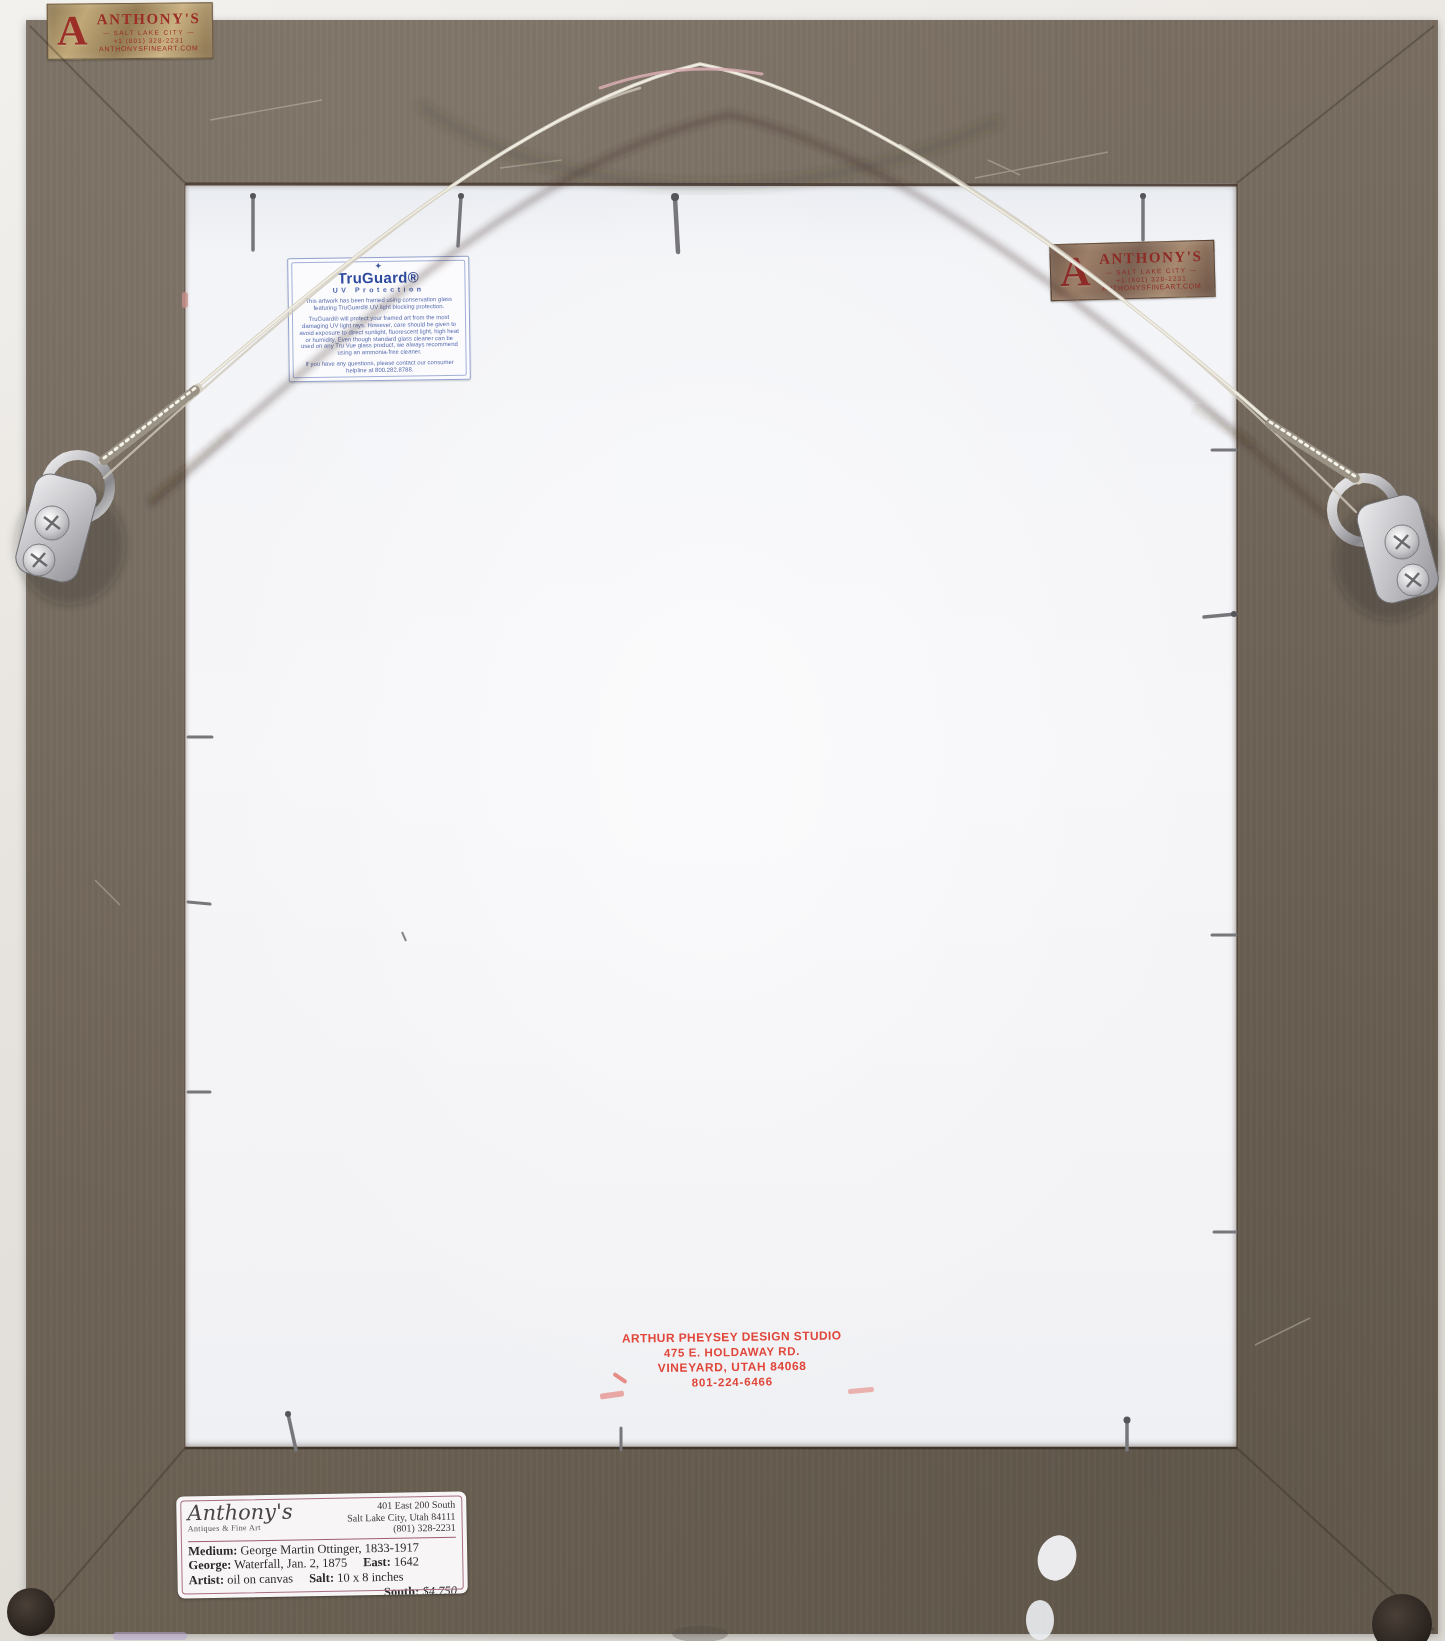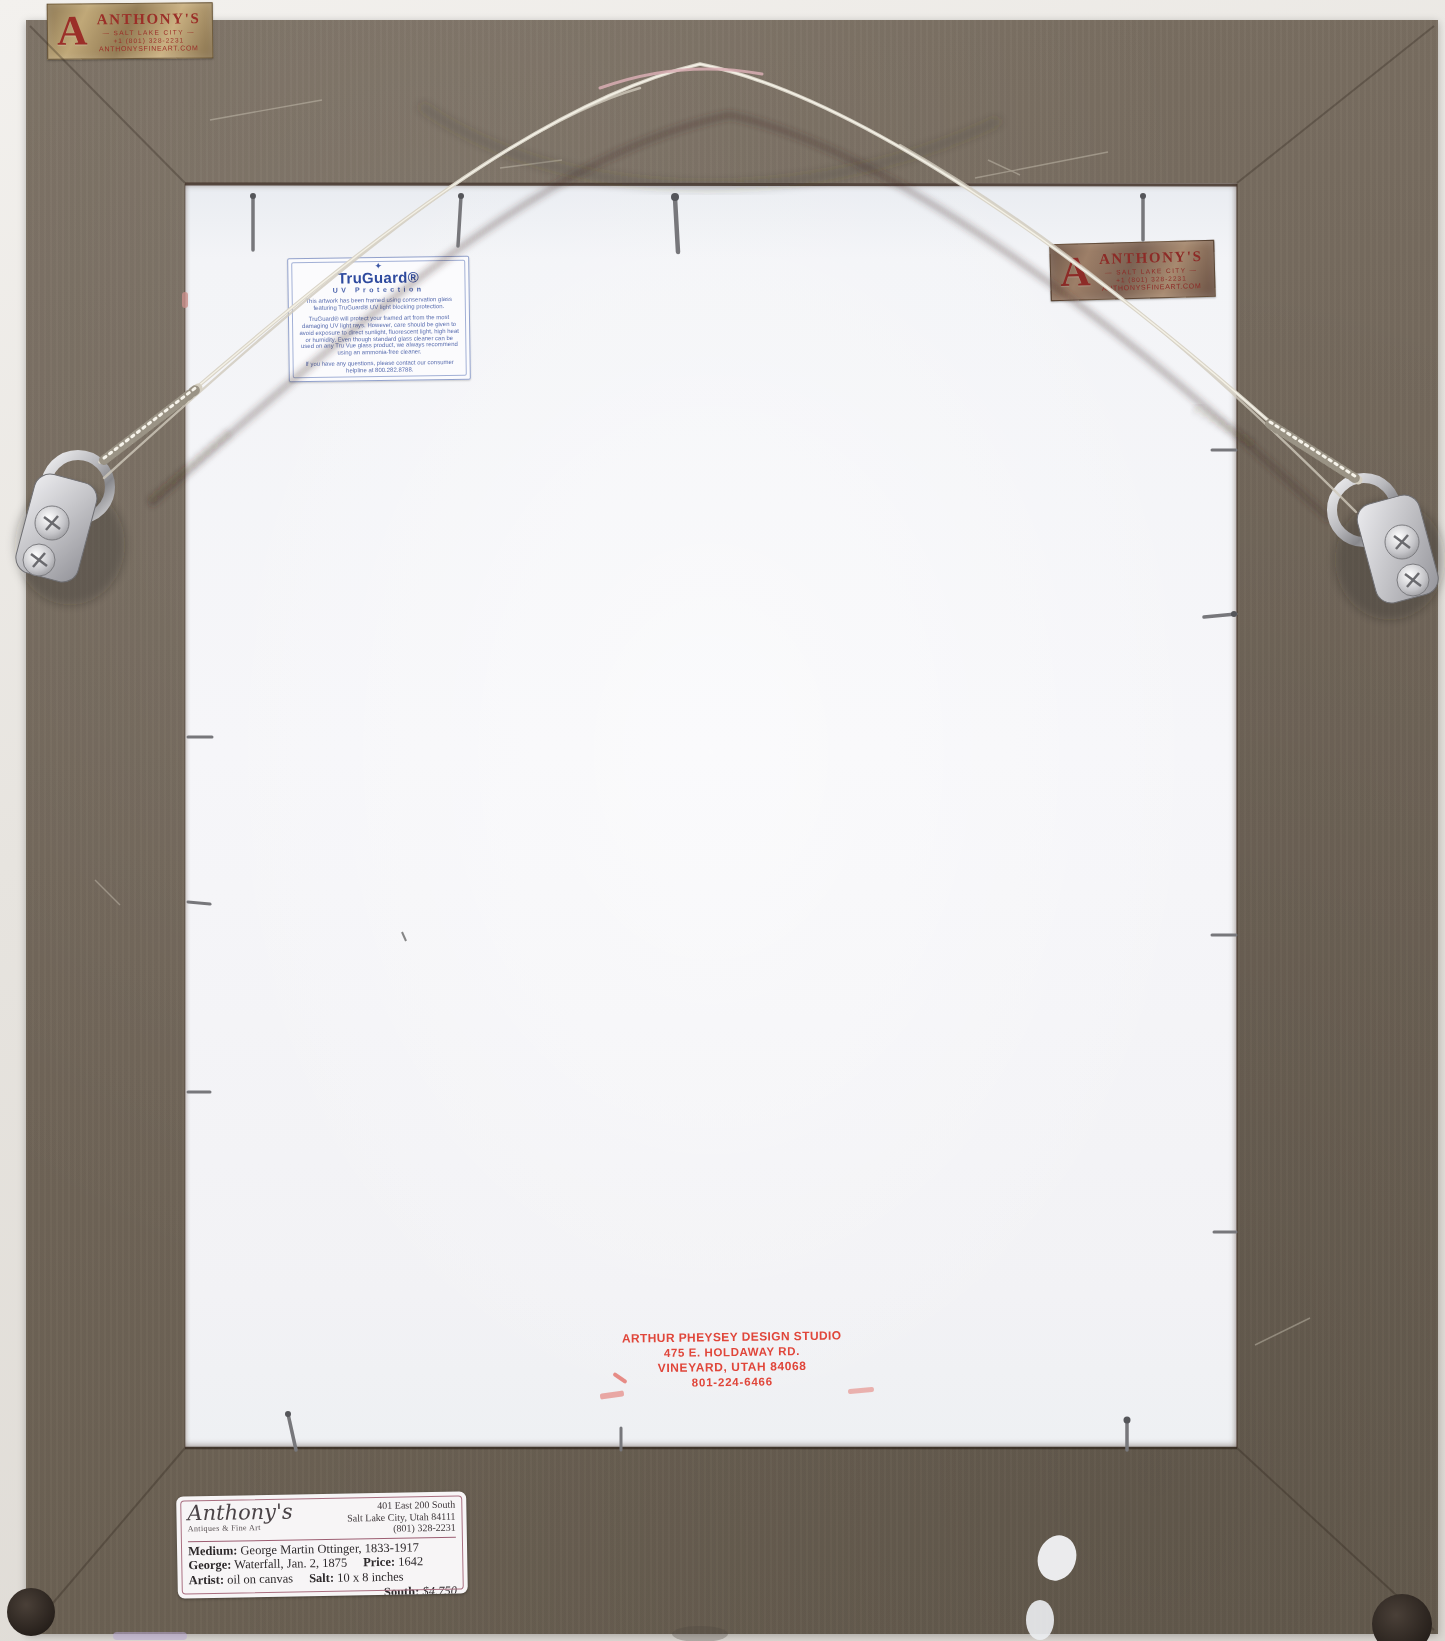--- a/index.html
+++ b/index.html
@@ -156,21 +156,21 @@
       </div>
       <div class="gl-address">
         <div>401 East 200 South</div>
         <div>Salt Lake City, Utah 84111</div>
         <div>(801) 328-2231</div>
       </div>
     </div>
     <div class="gl-rule"></div>
     <div class="gl-body">
       <div><b>Medium:</b> <span>George Martin Ottinger, 1833-1917</span></div>
-      <div><b>George:</b> <span>Waterfall, Jan. 2, 1875</span><span class="gl-gap"></span><b>Price:</b> <span>1642</span></div>
+      <div><b>George:</b> <span>Waterfall, Jan. 2, 1875</span><span class="gl-gap"></span><b>East:</b> <span>1642</span></div>
       <div><b>Artist:</b> <span>oil on canvas</span><span class="gl-gap"></span><b>Salt:</b> <span>10 x 8 inches</span></div>
       <div class="gl-price"><b>South:</b> <span class="val">$4,750</span></div>
     </div>
   </div>
 
   <svg class="overlay" width="1445" height="1641" viewBox="0 0 1445 1641">
     <defs>
       <linearGradient id="metal" x1="0" y1="0" x2="1" y2="1">
         <stop offset="0" stop-color="#f1f1f3"></stop>
           <stop offset="0.45" stop-color="#b9b9bd"></stop>

